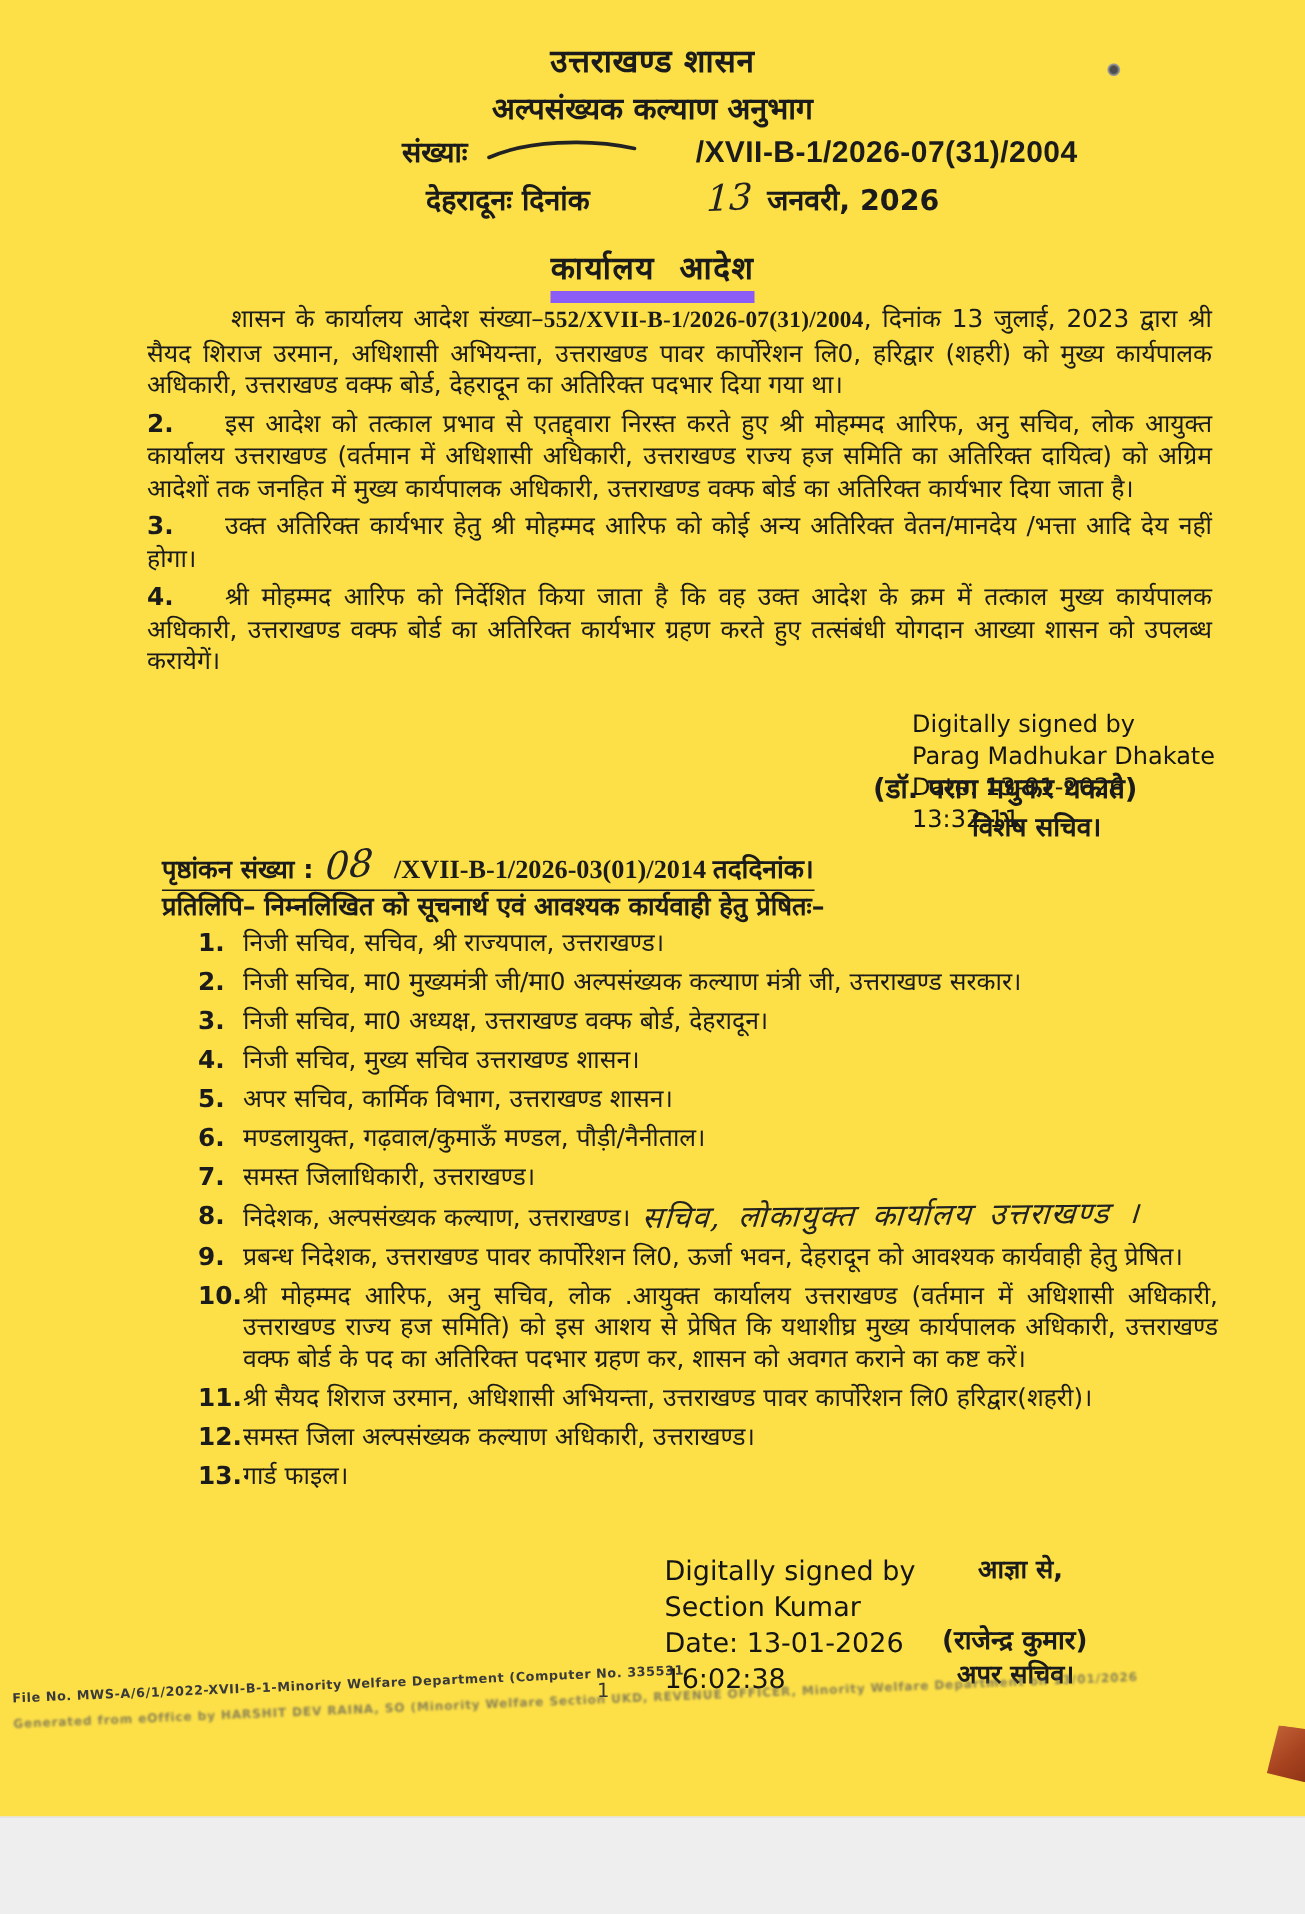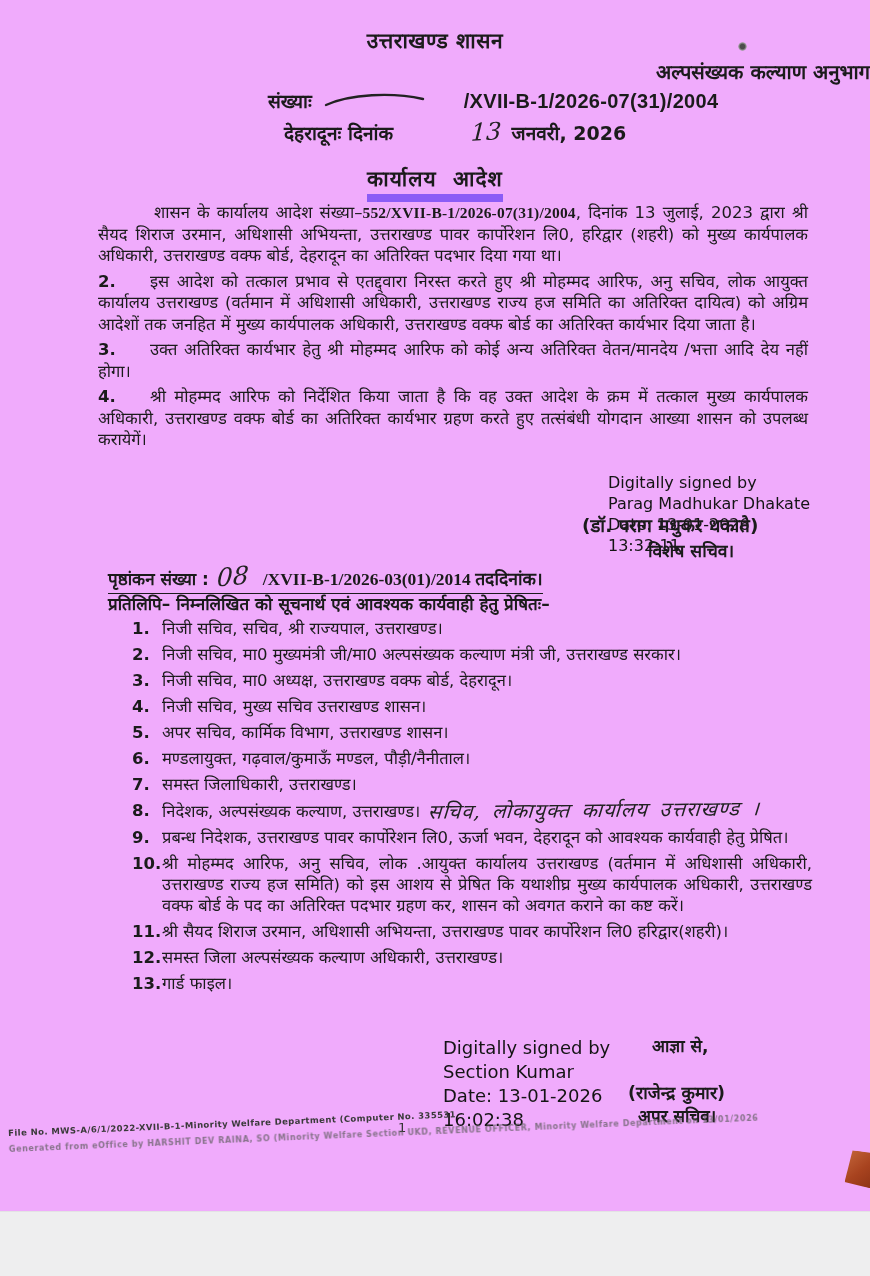--- a/index.html
+++ b/index.html
@@ -1,25 +1,25 @@
 <!DOCTYPE html>
 <html><head>
 <meta charset="utf-8">
 <style>
   html,body{margin:0;padding:0;background:#e8e8e8;}
   .page{
     position:relative;width:870px;height:1276px;margin:0 auto;
-    background:#f0abfc;overflow:hidden;
+    background:#fde047;overflow:hidden;
     font-family:"DejaVu Sans","Liberation Sans",sans-serif;
     color:#1b1b1b;
   }
   
   .hdr{position:absolute;top:26px;left:0;width:870px;text-align:center;}
   .hdr .l1{font-size:21px;font-weight:bold;letter-spacing:.5px;}
-  .hdr .l2{font-size:20px;font-weight:bold;margin-top:4px;text-align:right;}
+  .hdr .l2{font-size:20px;font-weight:bold;margin-top:4px;}
   .numline{position:absolute;top:88px;left:268px;white-space:nowrap;}
   .numline .lbl{font-size:19px;font-weight:bold;}
   .numline svg{vertical-align:-2px;margin:0 2px 0 10px;}
   .numline .val{font-family:Liberation Sans, sans-serif;font-weight:bold;font-size:20px;letter-spacing:.3px;margin-left:36px;}
   .dateline{position:absolute;top:118px;left:284px;white-space:nowrap;font-size:19px;font-weight:bold;}
   .dateline .hand{margin:0 10px 0 78px;}
   
   .hand{
     font-family:"DejaVu Serif",serif;font-style:italic;font-weight:normal;
     display:inline-block;transform:rotate(-3deg) skewX(-6deg);

